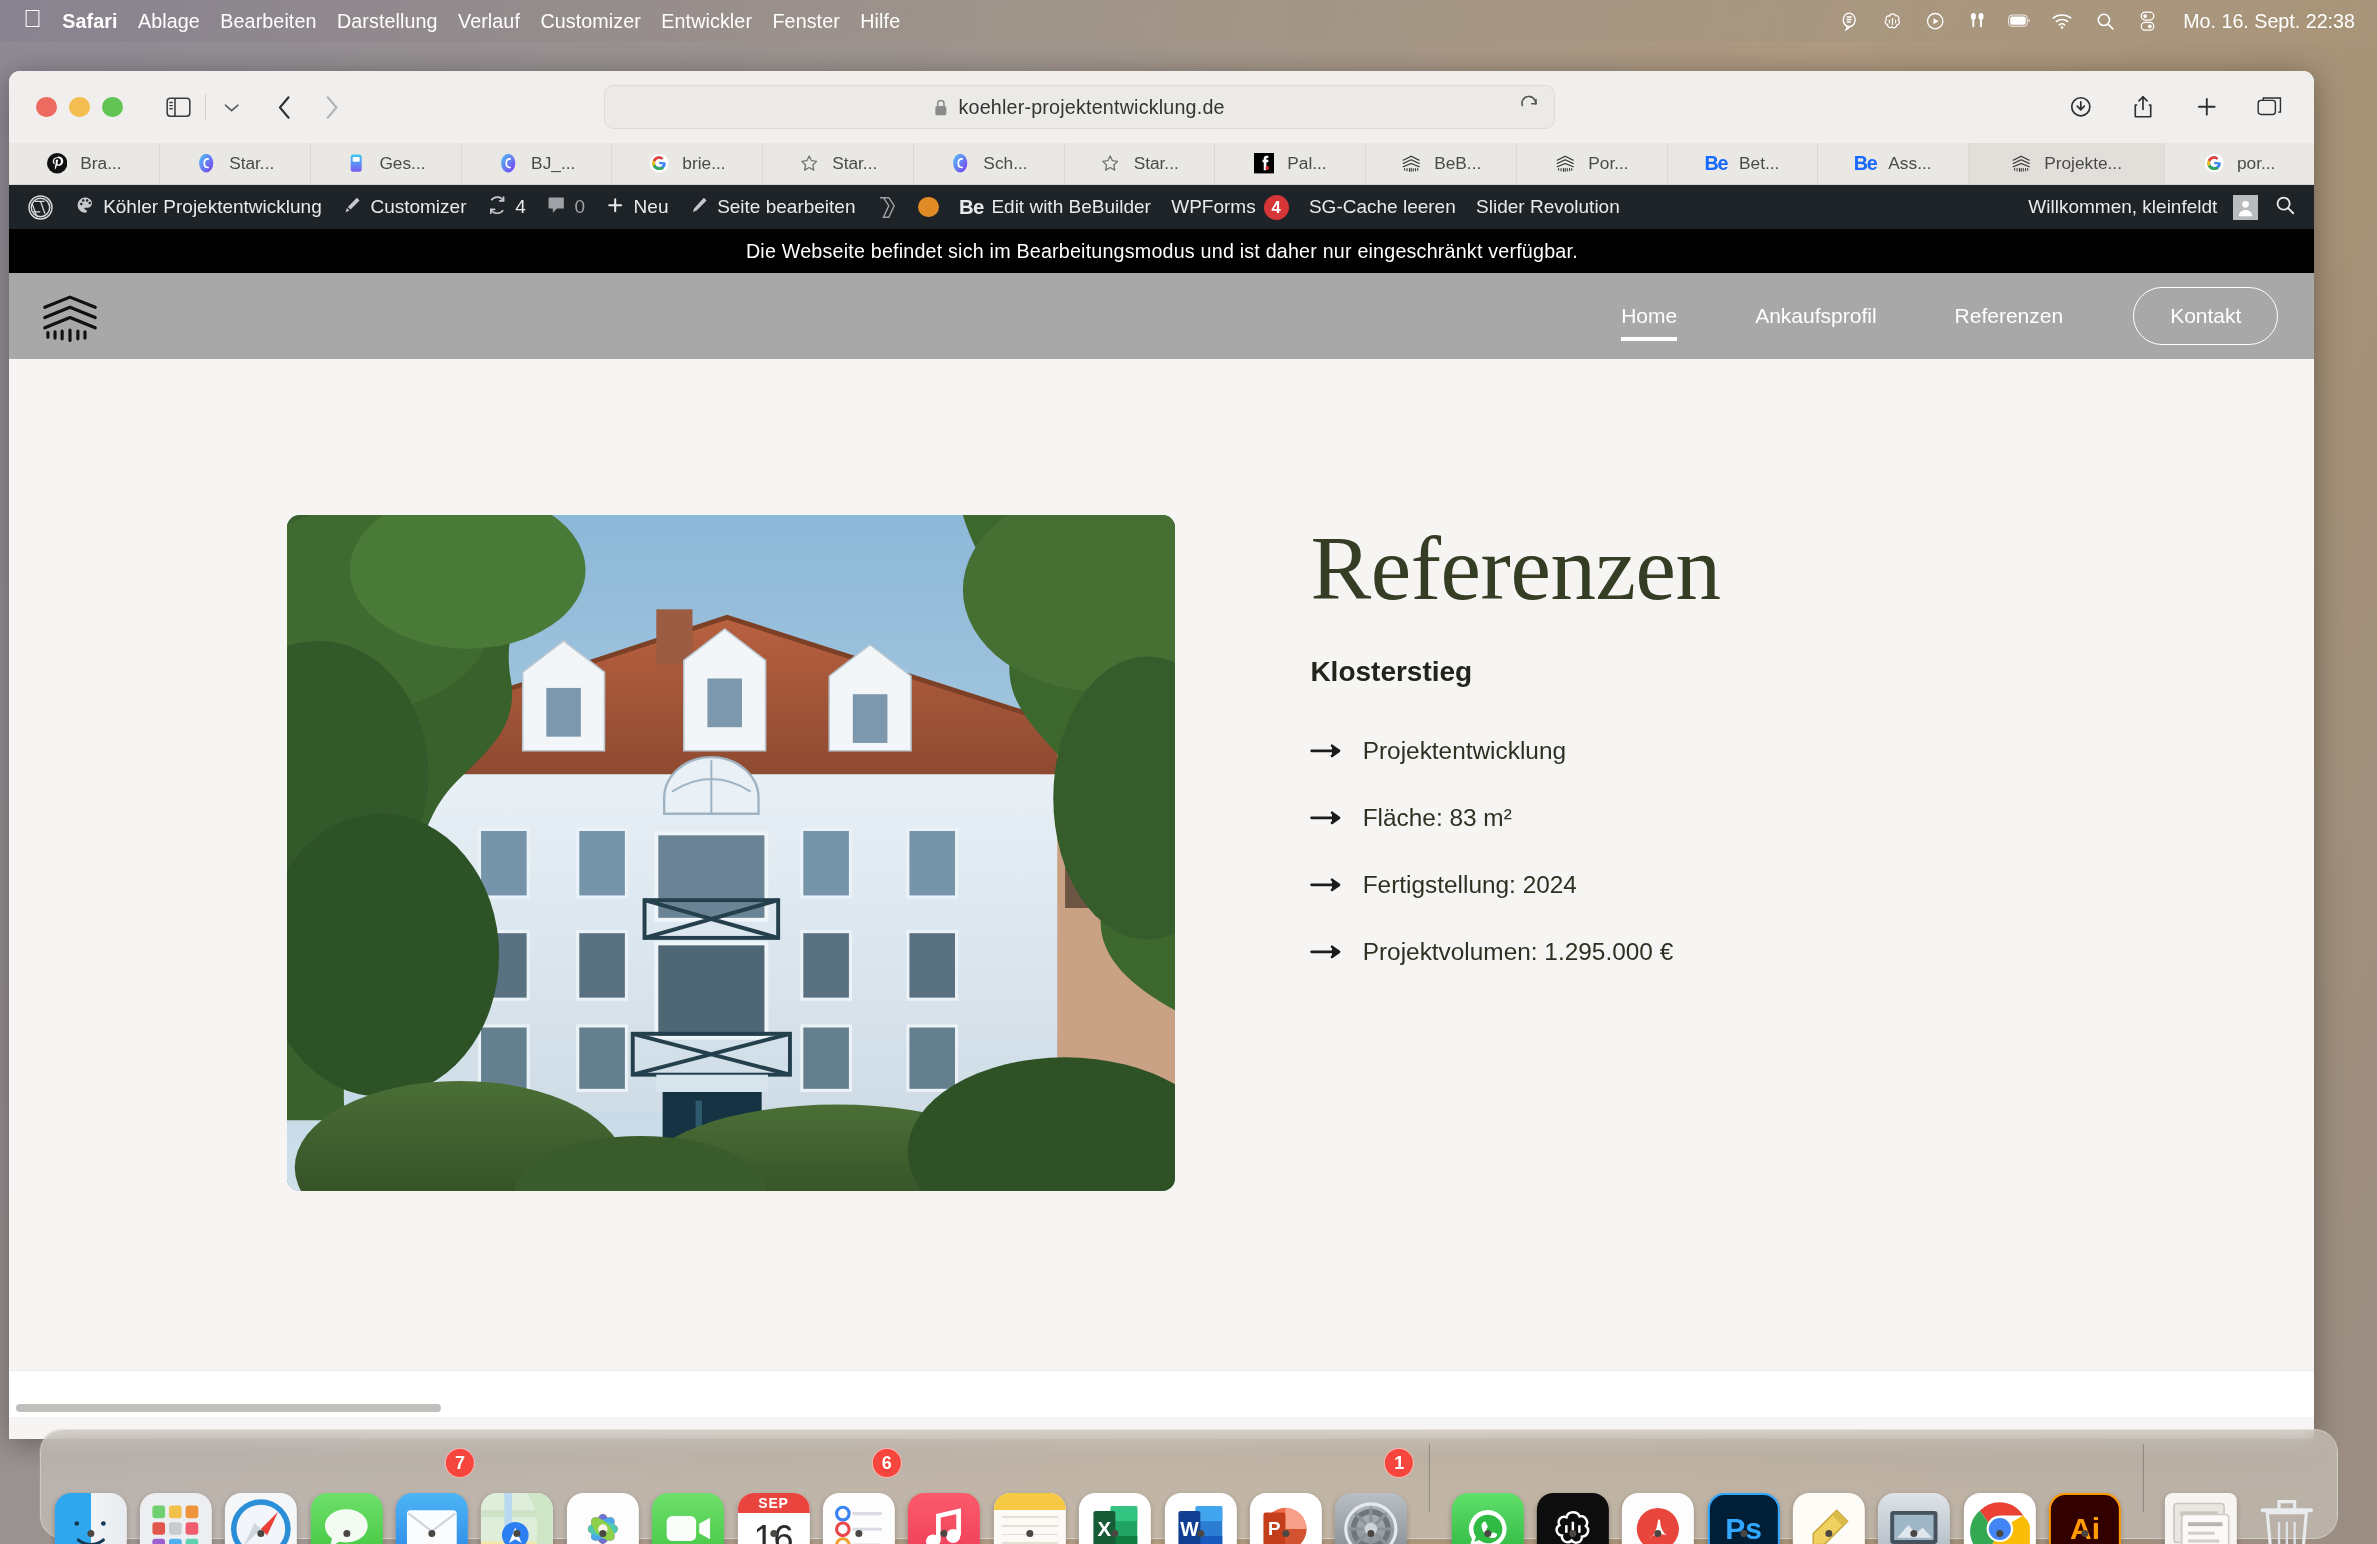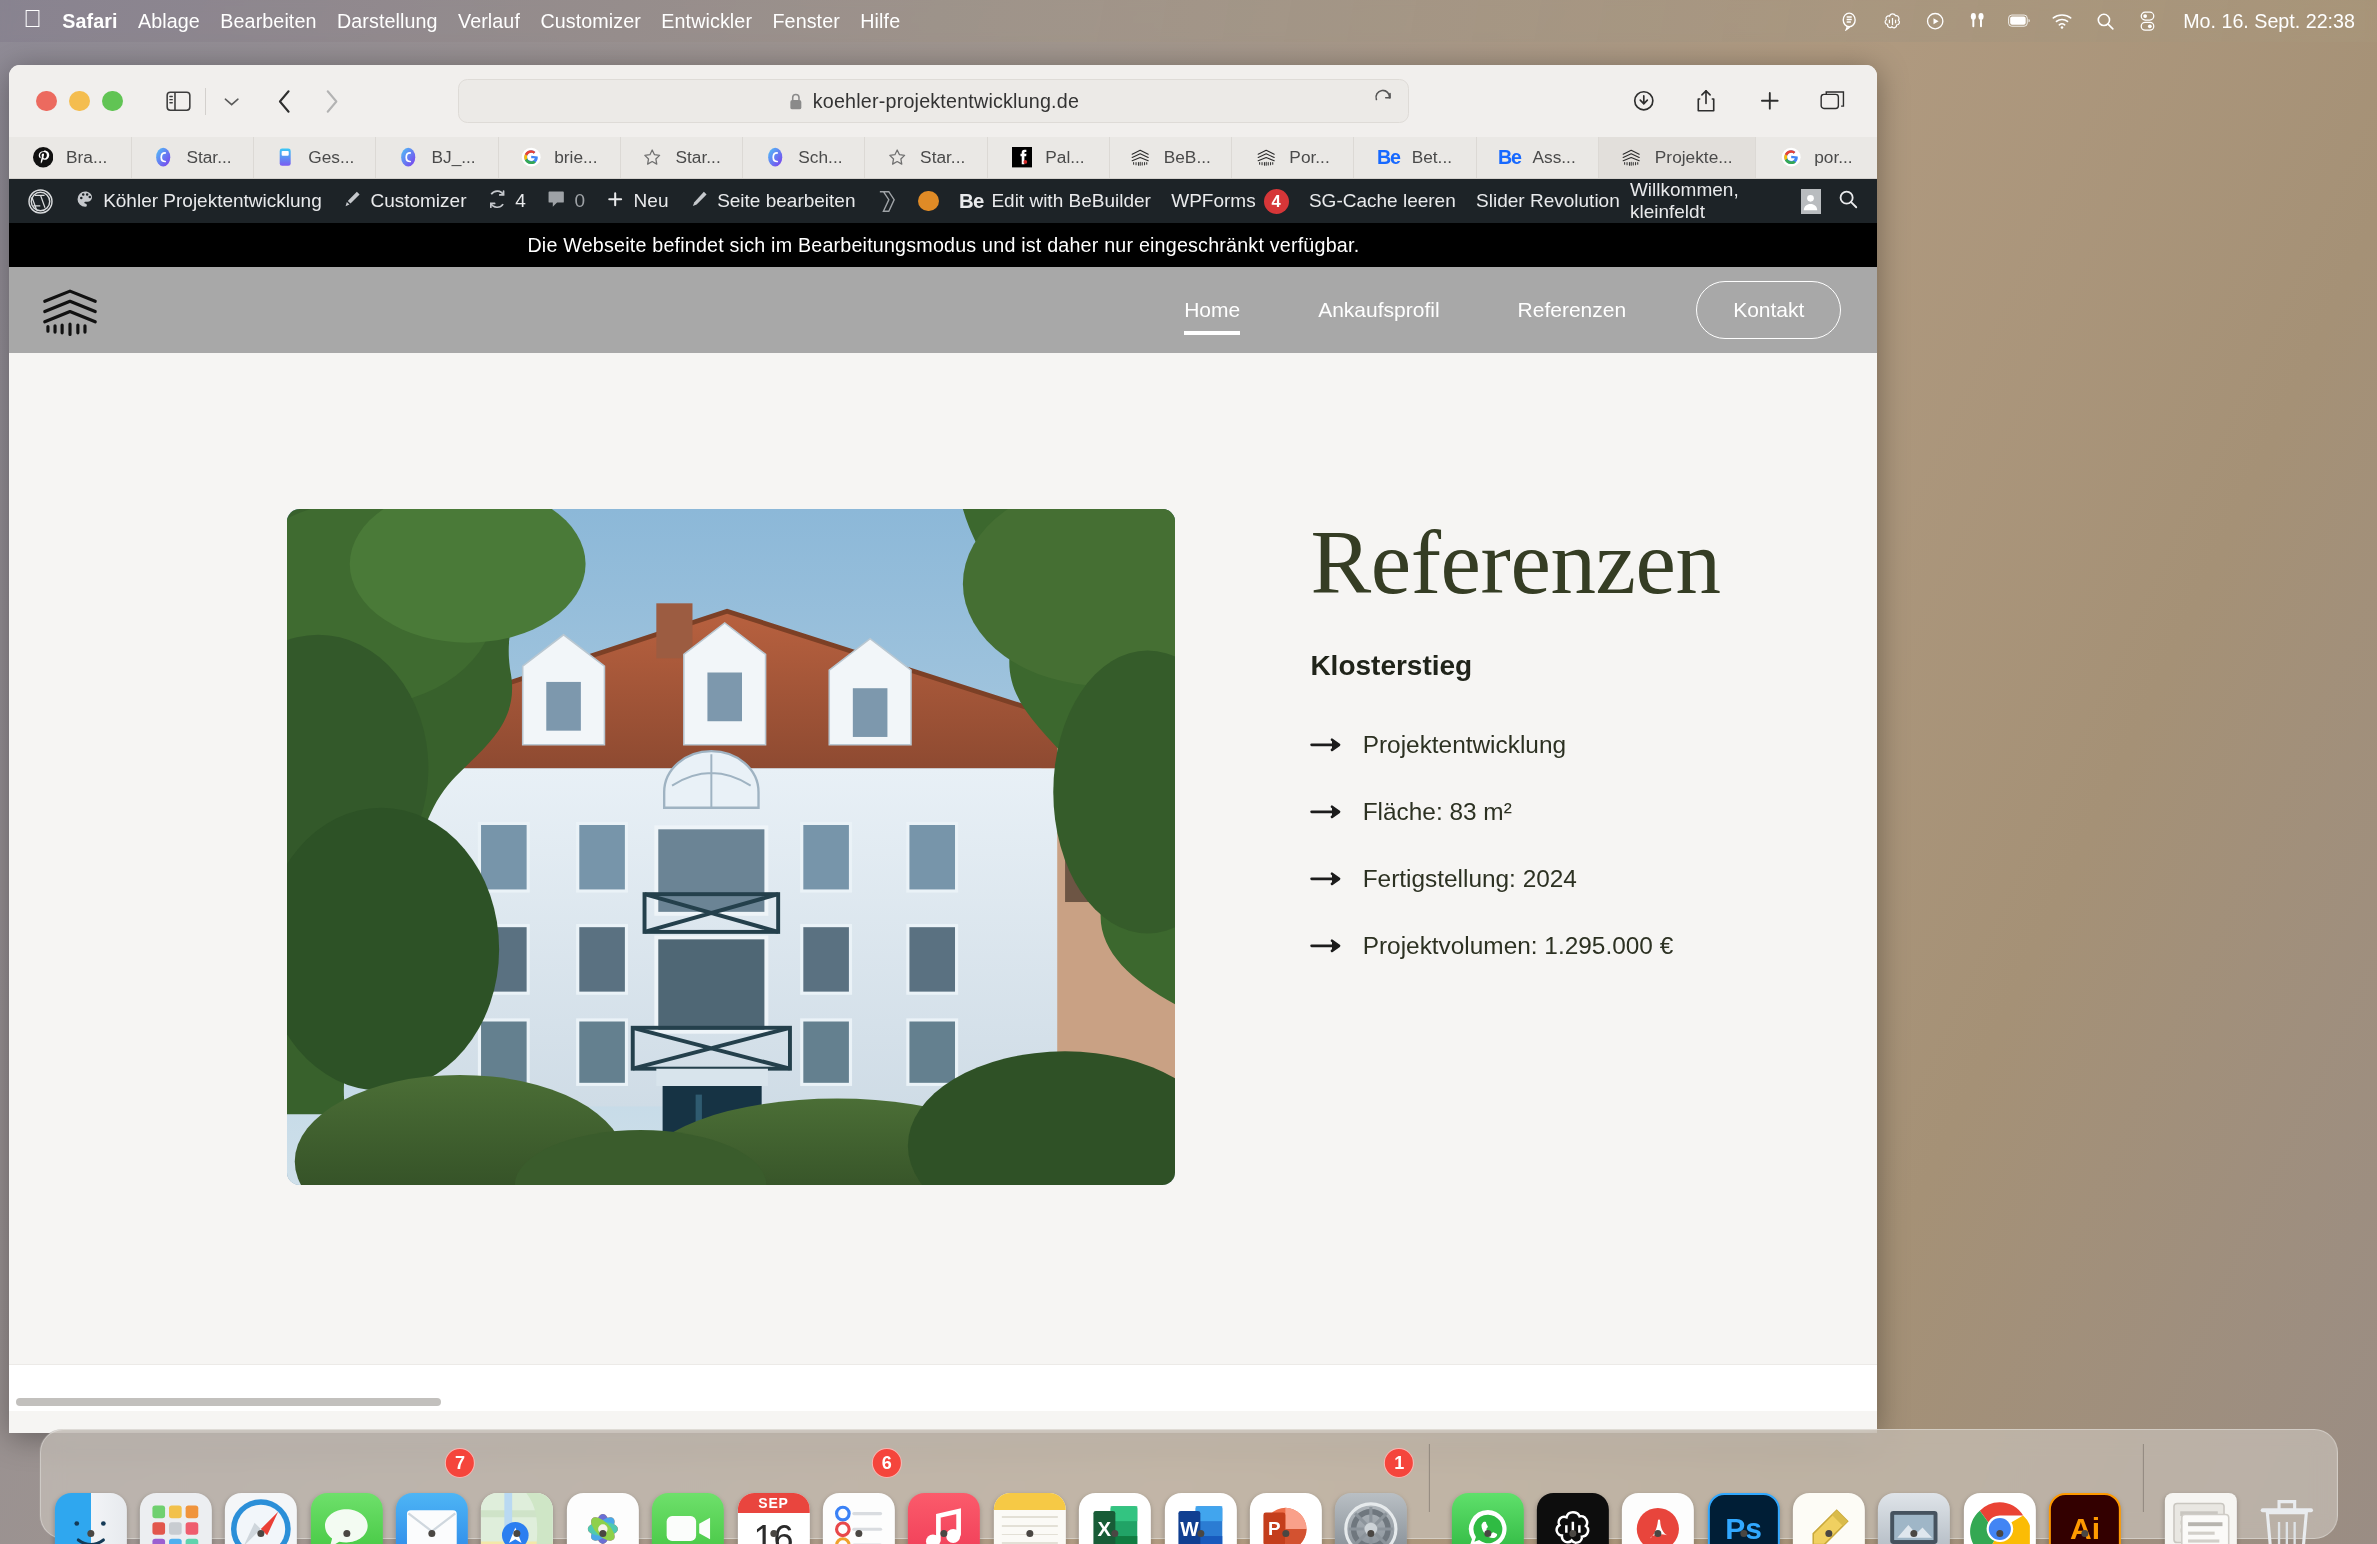--- a/index.html
+++ b/index.html
@@ -30,22 +30,22 @@
   .apple-logo { font-size: 24.4px; line-height: 1; margin-right: 20.4px; margin-top: -3.9px; }
   .mb-item { margin-right: 20.4px; white-space: nowrap; letter-spacing: 0.1px; }
   .mb-item.bold { font-weight: bold; }
   #menubar-right { margin-left: auto; display: flex; align-items: center; gap: 19px; }
   .mb-icon { width: 23.6px; height: 23.6px; display: flex; align-items: center; justify-content: center; }
   .mb-icon svg { display: block; }
   #menubar-clock { font-size: 19.7px; white-space: nowrap; margin-left: 4.7px; }
 
   
   #safari {
-    position: absolute; top: 65px; left: 9.4px;
-    width: 1868px; height: 1368px;
+    position: absolute; top: 71px; left: 9.4px;
+    width: 2305px; height: 1368px;
     background: #f6f5f3;
     border-radius: 11px 11px 0 0;
     overflow: hidden;
     box-shadow: 0 4.7px 31px rgba(0,0,0,.35);
     z-index: 20;
   }
   #toolbar {
     height: 72px; display: flex; align-items: center;
     padding: 0 27px;
     background: #f1efed;

